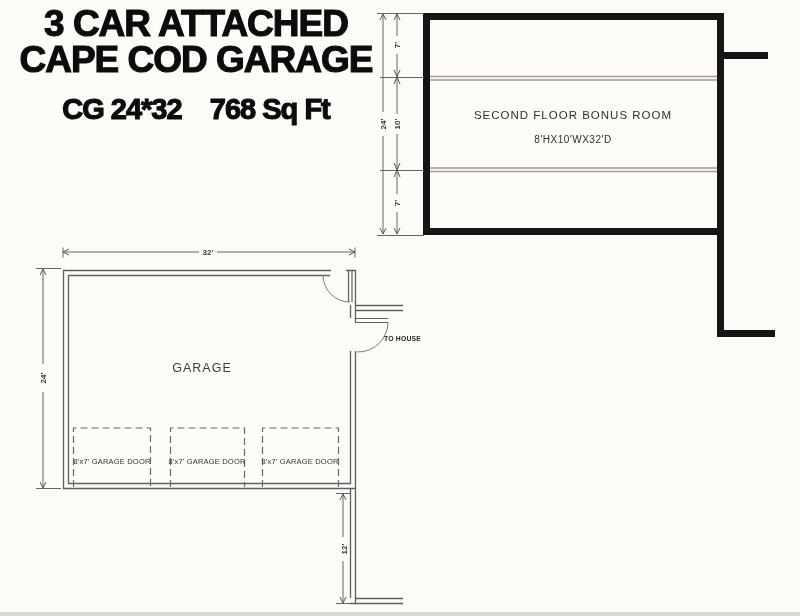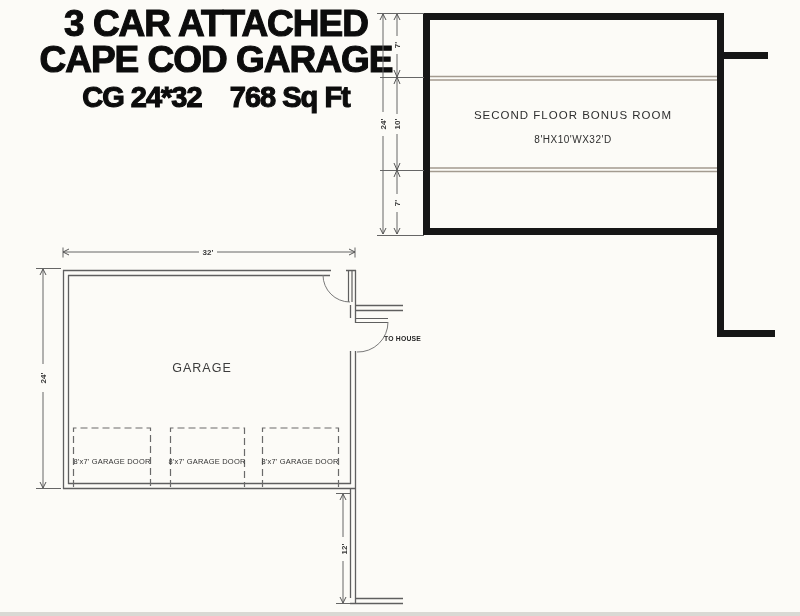--- a/index.html
+++ b/index.html
@@ -5,21 +5,20 @@
   html,body{margin:0;padding:0;background:#e8e8e6;}
   .page{
     position:relative;width:800px;height:616px;overflow:hidden;
     background:#fcfbf7;
     font-family:"Liberation Sans", sans-serif;
   }
   .title-block{
     position:absolute;left:0;top:6px;width:392px;
     text-align:center;color:#0c0c0c;
     font-weight:bold;
-    padding-left:20px;
     -webkit-text-stroke:1.1px #0c0c0c;
   }
   .title-line-lg{font-size:37px;line-height:36px;letter-spacing:-1px;}
   .title-line-md{font-size:29px;line-height:31px;letter-spacing:-1px;}
   svg text{font-family:"Liberation Sans", sans-serif;}
   .dim-label{font-size:8px;font-weight:bold;fill:#3a3a3a;}
   .room-label{font-size:11.5px;fill:#2e2e2e;letter-spacing:1px;}
   .room-sublabel{font-size:10px;fill:#2e2e2e;letter-spacing:.5px;}
   .garage-label{font-size:12.5px;fill:#3c3c3c;letter-spacing:1px;}
   .door-label{font-size:7.5px;fill:#333;letter-spacing:.2px;}
@@ -27,21 +26,21 @@
   .scan-edge{position:absolute;left:0;bottom:0;width:800px;height:4px;background:#c6c6c2;opacity:.65;}
 </style>
 </head>
 <body>
 
 <div class="page">
 
   <div class="title-block">
     <div class="title-line-lg">3 CAR ATTACHED</div>
     <div class="title-line-lg">CAPE COD GARAGE</div>
-    <div class="title-line-md" style="margin-top:4px">CG 24*32&nbsp;&nbsp;&nbsp;&nbsp;768 Sq Ft</div>
+    <div class="title-line-md" style="margin-top:16px">CG 24*32&nbsp;&nbsp;&nbsp;&nbsp;768 Sq Ft</div>
   </div>
 
   <svg width="800" height="616" viewBox="0 0 800 616" style="position:absolute;left:0;top:0">
 
     <g>
 
       <path d="M430,76.5 H717 M430,80 H717 M430,168 H717 M430,171.5 H717" stroke="#a39b90" stroke-width="1.3" fill="none"></path>
 
       <rect x="426.5" y="16.5" width="294" height="215" fill="none" stroke="#161616" stroke-width="7"></rect>
 

